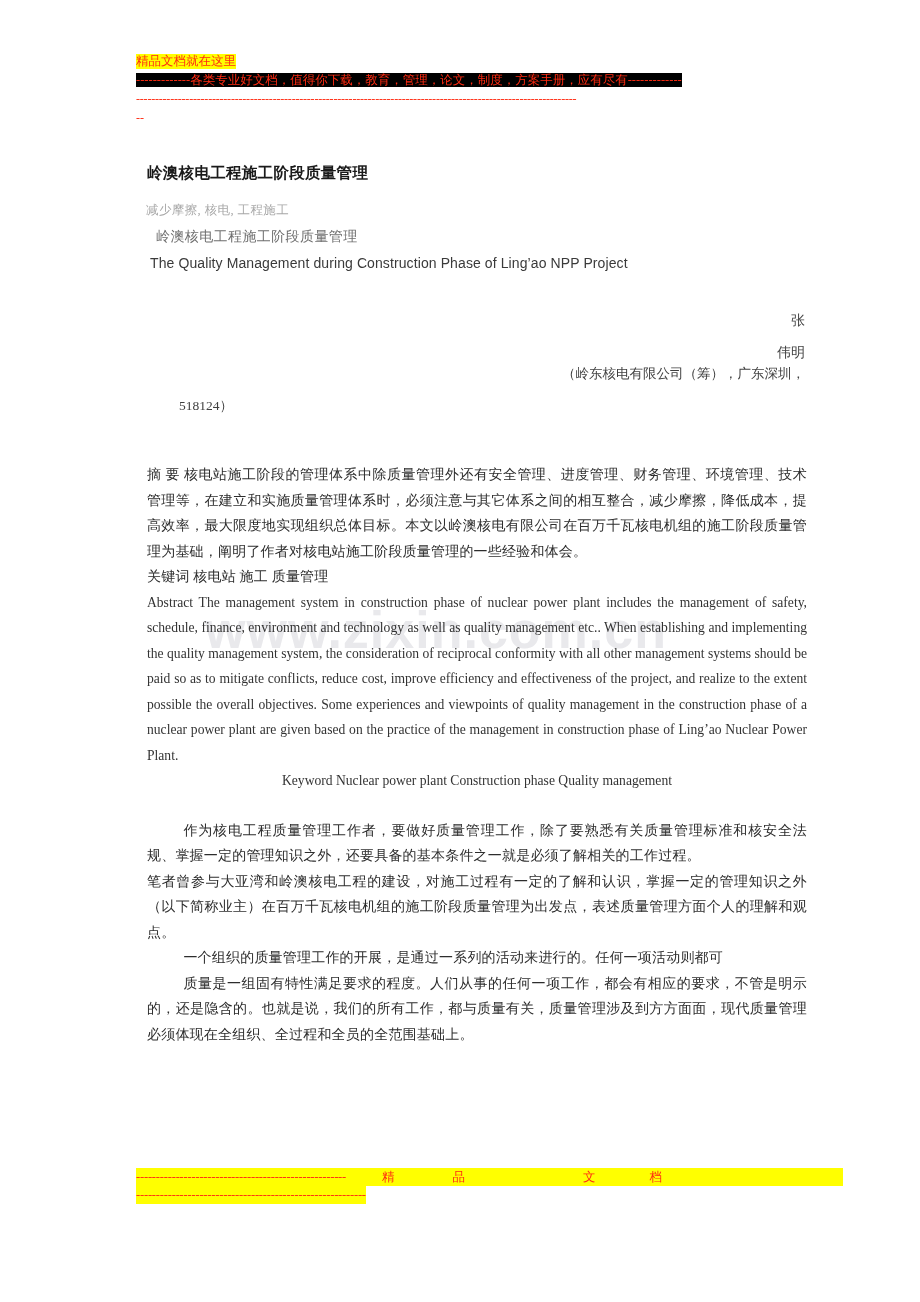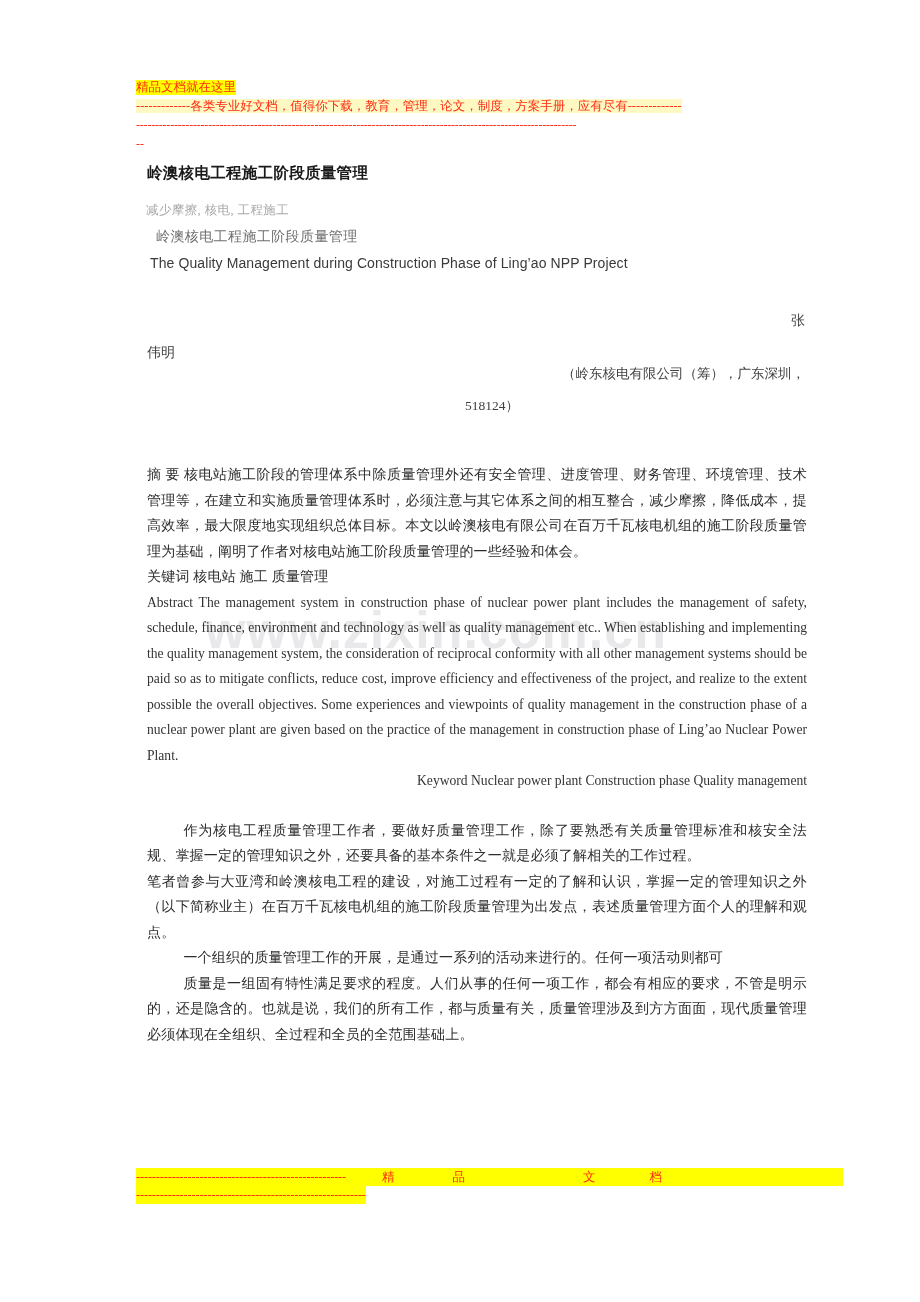--- a/index.html
+++ b/index.html
@@ -20,36 +20,36 @@
     left: 0; top: 0;
     width: 920px;
     height: 1302px;
     background: #fff;
   }
 
   
   .promo {
     position: absolute;
     left: 136px;
-    top: 78px;
+    top: 52px;
     width: 700px;
     font-family: "Liberation Serif", "DejaVu Serif", serif;
     font-size: 12.5px;
     line-height: 19px;
     color: #ff2b12;
     white-space: nowrap;
   }
   .promo-line1 { }
   .promo-line1 .hl {
     background: #ffff00;
     padding: 0 0 1px 0;
   }
   .promo-line2 { margin-top: 0px; }
   .promo-line2 .hl {
-    background: #fef9c3;
+    background: #000000;
     margin-top: 25px;
   }
   .promo-line3 {
     letter-spacing: -0.2px;
     font-size: 12px;
   }
   .promo-line4 {
     font-size: 12px;
   }
 
@@ -101,34 +101,34 @@
     top: 305px;
     width: 658px;
     font-size: 14px;
     color: #444;
     line-height: 32px;
   }
   .author-line1 {
     text-align: right;
   }
   .author-line2 {
-    text-align: left;
+    text-align: right;
   }
 
   .affil-block {
     position: absolute;
     left: 147px;
     top: 358px;
     width: 658px;
     font-size: 13.5px;
     color: #3f3f3f;
     line-height: 32px;
   }
   .affil-line1 { text-align: right; }
-  .affil-line2 { text-align: center; margin-left: 32px; }
+  .affil-line2 { text-align: left; margin-left: 32px; }
 
   
   .watermark {
     position: absolute;
     left: 205px;
     top: 600px;
     width: 560px;
     font-family: "Liberation Sans", "DejaVu Sans", sans-serif;
     font-size: 52px;
     font-weight: 600;
@@ -161,21 +161,21 @@
   p.cn.indent { text-indent: 2.6em; }
 
   p.en {
     margin: 0;
     font-family: Liberation Serif, serif;
     font-size: 13.6px;
     line-height: 25.5px;
     color: #333;
     text-align: justify;
   }
-  p.en.nojust { text-align: right; }
+  p.en.nojust { text-align: center; }
 
   .gap-sm { height: 24px; }
 
   
   .footer {
     position: absolute;
     left: 136px;
     top: 1168px;
     width: 720px;
     font-family: "Liberation Serif", "DejaVu Serif", serif;

